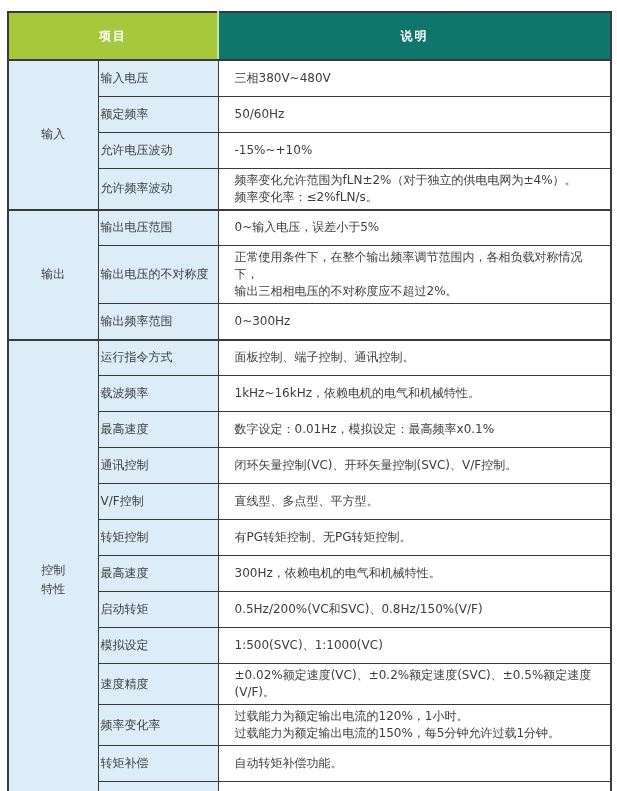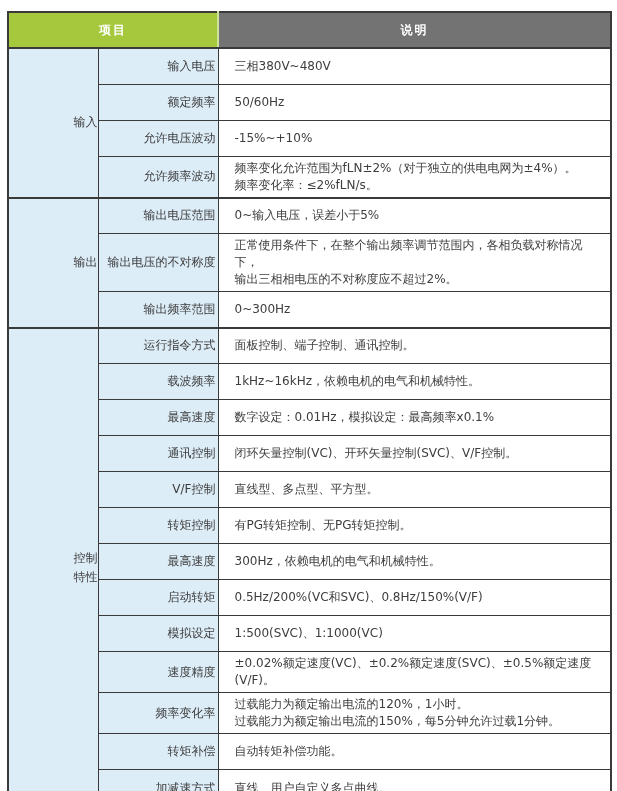--- a/index.html
+++ b/index.html
@@ -18,46 +18,46 @@
   }
   col.c1 { width: 90px; }
   col.c2 { width: 120px; }
   col.c3 { width: 393px; }
   th, td {
     border: 1px solid #3a3a3a;
     font-size: 12px;
     color: #3d3d3d;
     vertical-align: middle;
   }
-  thead tr { height: 36px; }
+  thead tr { height: 48px; }
   thead th {
     color: #ffffff;
     font-weight: bold;
     letter-spacing: 2px;
     text-align: center;
     border-bottom: 2px solid #3a3a3a;
   }
   th.th-item {
     background: #a5c83c;
     border-right: 2px solid #cde39a;
   }
-  th.th-desc { background: #737373; }
+  th.th-desc { background: #0f766e; }
   tbody tr { height: 36px; }
   tbody tr.tall { height: 41px; }
   tbody tr.last { height: 39px; }
   tr.gstart td { border-top-width: 2px; }
   td.group {
     background: #ddedf8;
-    text-align: right;
+    text-align: center;
     white-space: pre-line;
     line-height: 19px;
   }
   td.item {
     background: #ddedf8;
-    text-align: right;
+    text-align: left;
     padding: 0 2px;
   }
   td.desc {
     background: #ffffff;
     text-align: left;
     padding: 3px 6px 3px 16px;
     white-space: pre-line;
     line-height: 17px;
     margin-top: 25px;
   }

